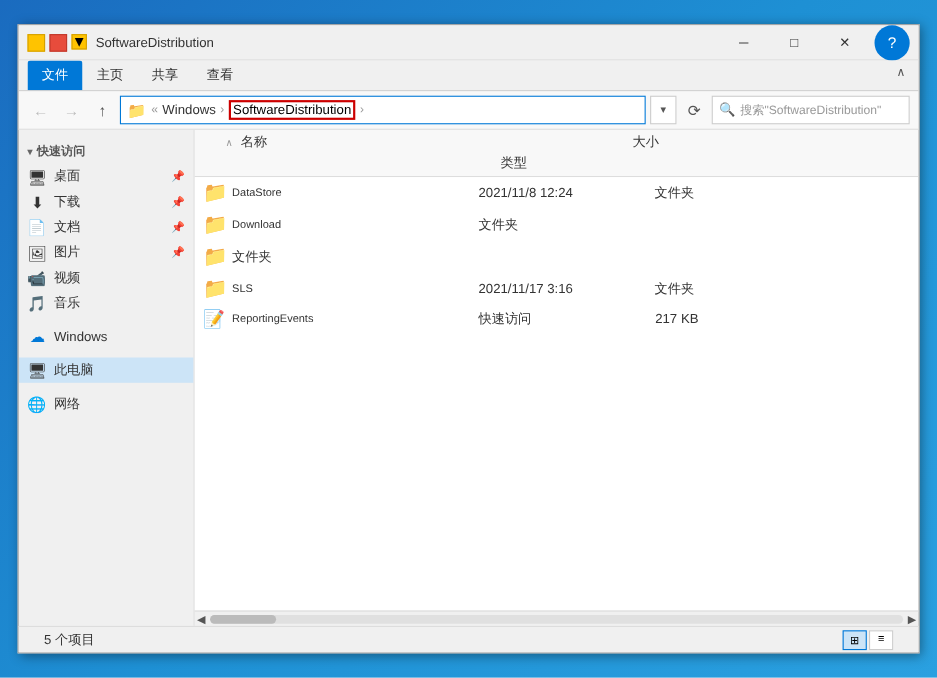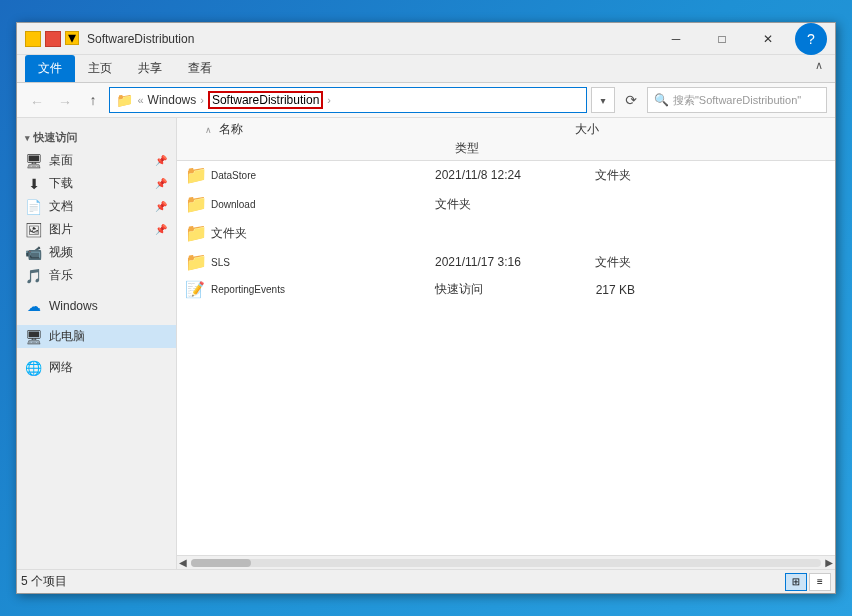--- a/index.html
+++ b/index.html
@@ -239,21 +239,21 @@
     .file-date { width: 160px; font-size: 12px; color: #333; }
     .file-type { width: 120px; font-size: 12px; color: #333; }
     .file-size { width: 80px; font-size: 12px; color: #333; text-align: right; }
     
     .status-bar {
       height: 24px;
       background: #f0f0f0;
       border-top: 1px solid #ddd;
       display: flex;
       align-items: center;
-      padding: 0 4px;
+      padding: 0 23px;
       justify-content: space-between;
     }
     .status-text { font-size: 12px; color: #333; }
     .view-btns { display: flex; gap: 2px; }
     .view-btn {
       width: 22px;
       height: 18px;
       display: flex;
       align-items: center;
       justify-content: center;

